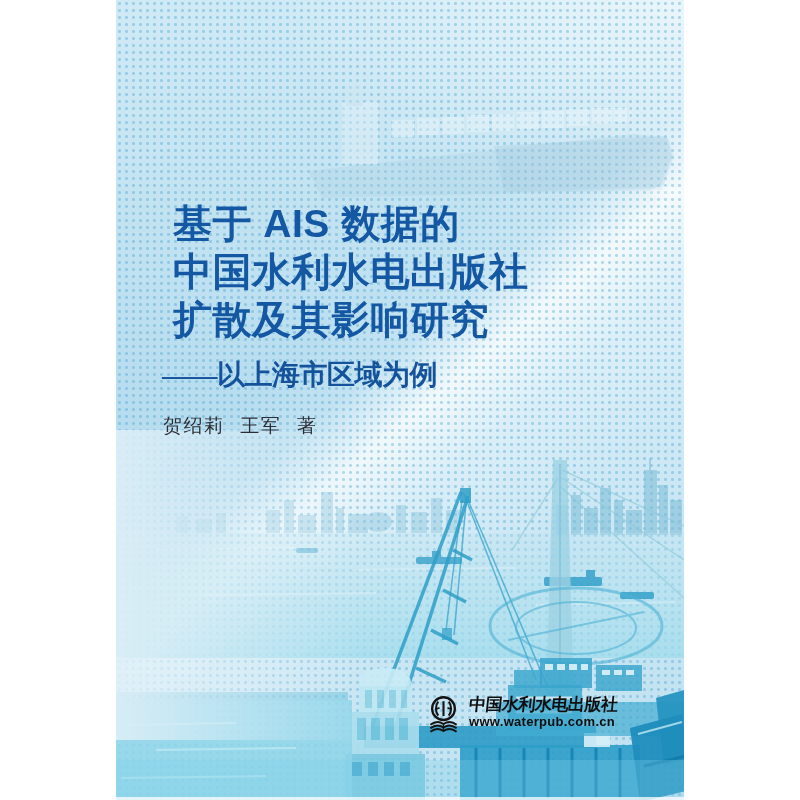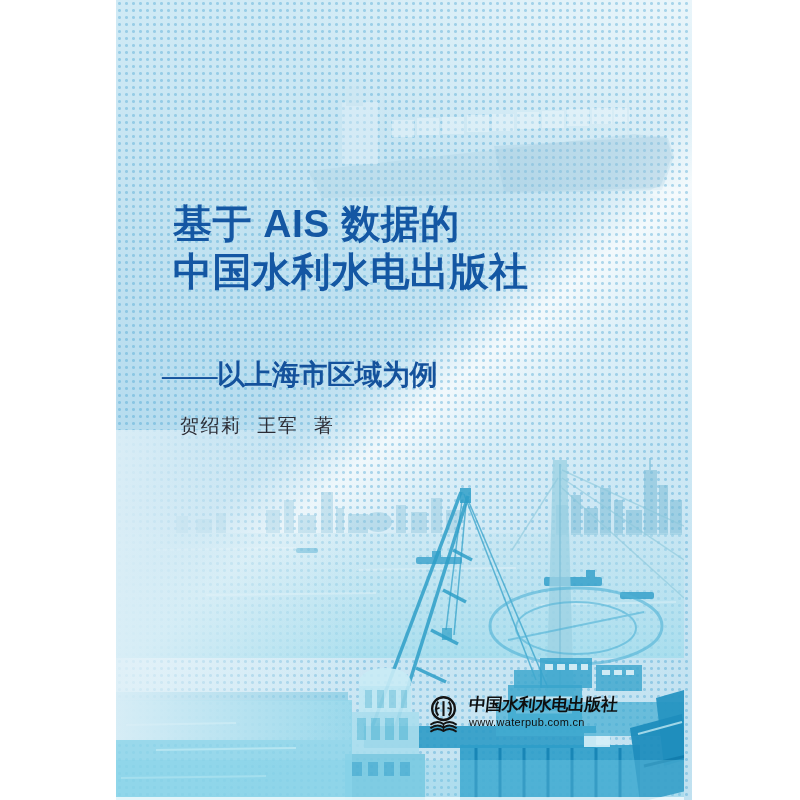--- a/index.html
+++ b/index.html
@@ -8,47 +8,46 @@
     font-family:"Liberation Sans",sans-serif;overflow:hidden;
   }
   .cover{
     position:absolute;left:116px;top:0;width:568px;height:800px;overflow:hidden;
     background:
       radial-gradient(circle, rgba(64,160,208,0.38) 1.1px, rgba(64,160,208,0) 1.9px),
       radial-gradient(120% 45% at 100% 0%, rgba(255,255,255,0.55) 0%, rgba(255,255,255,0) 60%),
       linear-gradient(140deg, rgba(255,255,255,0) 40%, rgba(255,255,255,0.15) 46%, rgba(255,255,255,0.80) 52%, rgba(242,250,253,0.60) 59%, rgba(233,246,251,0.48) 70%, rgba(226,242,249,0.40) 100%),
       linear-gradient(180deg, #d0eaf5 0%, #c4e3f1 25%, #b8ddef 50%, #aed8ec 75%, #a9d5ea 100%);
     background-size:7px 7px,100% 100%,100% 100%,100% 100%;
-    padding-left:8px;
   }
   .ghost-ship{position:absolute;left:178px;top:76px;width:400px;height:165px;}
   .harbor{position:absolute;left:0;bottom:0;width:568px;height:370px;}
   .title-block{
     position:absolute;left:57px;top:200px;color:#1457a3;font-weight:700;
     font-size:39px;line-height:48px;letter-spacing:0.5px;white-space:nowrap;
   }
   .subtitle{
     position:absolute;left:46px;top:356px;color:#14529c;font-weight:700;
     font-family:"Liberation Serif",serif;font-size:28px;letter-spacing:-0.5px;white-space:nowrap;
   }
   .author{
-    position:absolute;left:64px;top:413px;color:#2c2c34;font-size:19px;
+    position:absolute;left:47px;top:413px;color:#2c2c34;font-size:19px;
     letter-spacing:1.5px;word-spacing:9px;white-space:nowrap;
   }
   .publisher{
     position:absolute;left:310px;top:694px;display:flex;align-items:flex-start;gap:8px;
   }
   .publisher-logo{width:35px;height:45px;flex:0 0 auto;}
   .publisher-texts{display:flex;flex-direction:column;}
   .publisher-name{
     font-family:"Liberation Serif",serif;font-weight:700;color:#0e0e0e;
     font-size:17px;letter-spacing:-0.5px;transform:skewX(-6deg);white-space:nowrap;line-height:21px;
   }
   .publisher-url{
-    font-weight:400;color:#0d0d0d;font-size:11px;letter-spacing:0.3px;white-space:nowrap;line-height:14px;
+    font-weight:700;color:#0d0d0d;font-size:13px;letter-spacing:0.3px;white-space:nowrap;line-height:14px;
   }
   .bottom-strip{position:absolute;left:0;bottom:0;width:568px;height:3px;background:rgba(255,255,255,0.75);}
 </style>
 </head>
 <body>
 
 <div class="page">
   <div class="cover">
 
     <svg class="ghost-ship" viewBox="0 0 400 165">
@@ -246,20 +245,21 @@
         <line x1="528" y1="336" x2="570" y2="326" stroke="#0f7aaa" stroke-width="3" opacity="0.8"></line>
       </g>
 
       <rect x="0" y="330" width="568" height="40" fill="#7dd0e8" opacity="0.3"></rect>
       <rect x="0" y="0" width="250" height="310" fill="url(#fadeL)"></rect>
     </svg>
 
     <div class="title-block">
       <div>基于 AIS 数据的</div>
       <div>中国水利水电出版社</div>
+      <div>扩散及其影响研究</div>
     </div>
 
     <div class="subtitle">——以上海市区域为例</div>
 
     <div class="author">贺绍莉 王军 著</div>
 
     <div class="publisher">
       <svg class="publisher-logo" viewBox="0 0 40 48">
         <circle cx="20" cy="15" r="13" fill="none" stroke="#141414" stroke-width="2.6"></circle>
         <path d="M14,7 C10.5,11 10.5,19 14,23" fill="none" stroke="#141414" stroke-width="2.4"></path>

